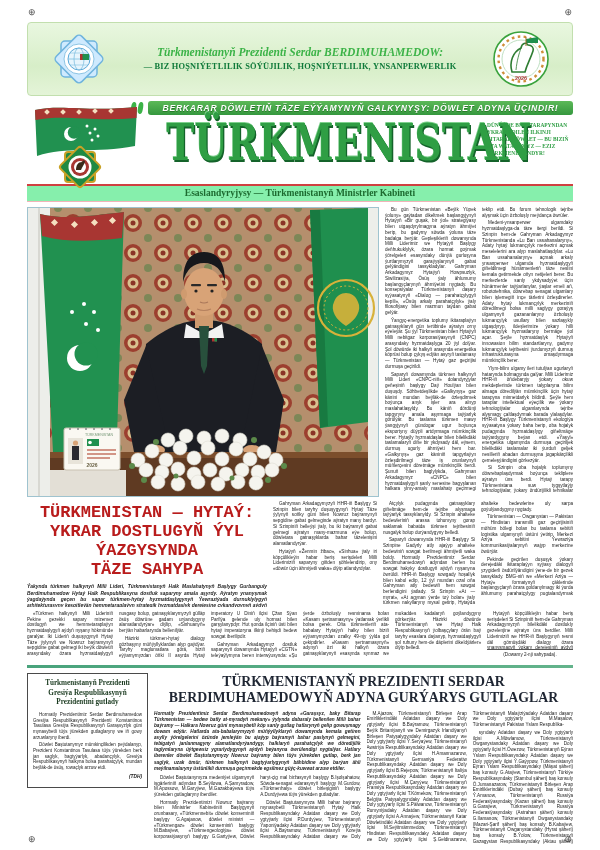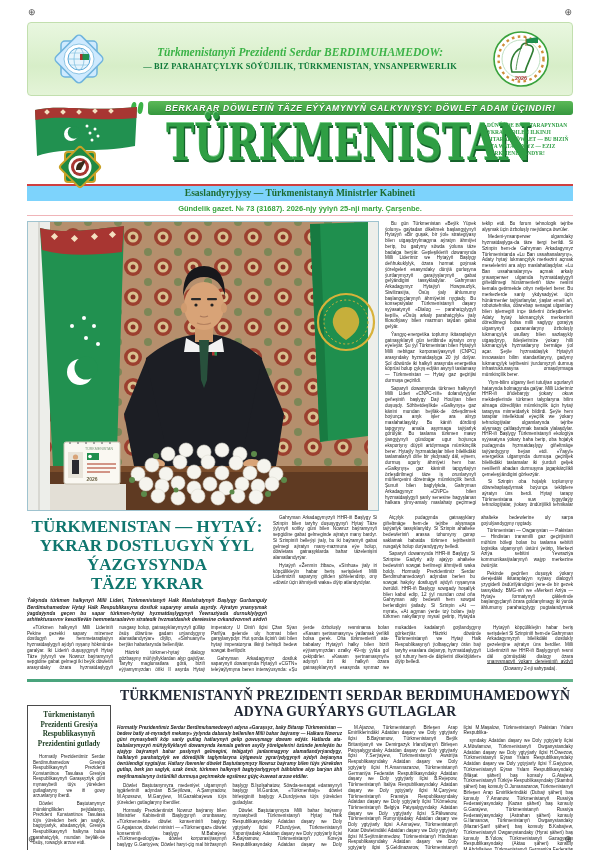--- a/index.html
+++ b/index.html
@@ -34,50 +34,50 @@
   .masthead{position:relative;height:66px;margin-top:1px;}
   .flag-svg{position:absolute;left:-2px;top:-14px;}
   .mast-title{position:absolute;left:112px;right:92px;top:2px;text-align:center;
       font-family:"DejaVu Serif",serif;font-weight:bold;font-size:45px;line-height:1.1;
       color:#2f9e44;transform:scale(.84,1.12);transform-origin:center;
       text-shadow:1.5px 1.5px 0 #14632a, -0.5px -0.5px 0 #7ed08d;white-space:nowrap;}
   .motto{position:absolute;right:0;top:6px;width:86px;font-family:"Liberation Serif",serif;
       font-weight:bold;font-size:5.4px;line-height:1.3;color:#2f9e44;}
 
   .red-rule{height:2px;background:#cf4040;margin-top:2px;}
-  .founder-band{background:#7dd3fc;text-align:center;font-family:"Liberation Serif",serif;
+  .founder-band{background:#86efac;text-align:center;font-family:"Liberation Serif",serif;
       font-weight:bold;font-size:9.5px;color:#1d6b30;padding:2px 0 3px;}
   .date-line{text-align:center;font-size:7.5px;color:#3aa43e;font-weight:bold;padding:3px 0 2px;}
   .pink-rule{height:1px;background:#f0b4b8;}
 
   
   .main-row{display:flex;gap:6px;margin-top:5px;}
   .photo-frame{width:352px;height:290px;border:1px solid #9fc3cf;box-sizing:border-box;flex:none;}
   .smalltext{font-size:4.6px;line-height:1.25;text-align:justify;color:#1c1c1c;}
   .smalltext p{margin:0 0 2px;text-indent:6px;}
   .right-cols{flex:1;height:290px;overflow:hidden;column-count:2;column-gap:6px;}
 
   .mid-row{display:flex;gap:6px;margin-top:4px;height:106px;overflow:hidden;}
   .left-head{width:240px;flex:none;}
-  .headline{font-family:Liberation Serif, serif;font-weight:bold;font-size:17px;
-      line-height:1.12;text-align:center;color:#0f766e;margin:2px 0 5px;}
+  .headline{font-family:Liberation Mono, monospace;font-weight:bold;font-size:17px;
+      line-height:1.12;text-align:center;color:#b91c1c;margin:2px 0 5px;}
   .lead{font-size:4.9px;line-height:1.3;font-weight:bold;font-style:italic;text-align:justify;}
   .mid-col{width:104px;flex:none;height:106px;overflow:hidden;}
   .lower-right{flex:1;height:106px;overflow:hidden;column-count:2;column-gap:6px;}
 
   .bottom-strip-wrap{position:relative;margin-top:4px;height:48px;overflow:hidden;}
   .bottom-strip{height:48px;column-count:6;column-gap:6px;overflow:hidden;}
   .continuation{position:absolute;right:0;bottom:2px;width:86px;background:#fff;
       border-top:1px solid #555;text-align:center;font-size:4.6px;padding-top:2px;}
 
   .teal-rule{height:3px;background:linear-gradient(90deg,#49a37c,#63b38b);margin:6px 0 5px;}
 
   
   .bottom-section{display:flex;gap:6px;align-items:flex-start;}
-  .greece-box{width:84px;flex:none;border:1.5px solid #4a4a4a;padding:5px 5px 8px;box-sizing:border-box;margin-top:18px;}
+  .greece-box{width:121px;flex:none;border:1.5px solid #4a4a4a;padding:5px 5px 8px;box-sizing:border-box;}
   .gb-title{font-family:"Liberation Serif",serif;font-weight:bold;font-size:7.2px;
       line-height:1.35;text-align:center;color:#1a3a1f;margin-bottom:4px;}
   .gb-body{font-size:4.5px;}
   .gb-sig{text-align:right;font-style:italic;font-weight:bold;font-size:4.8px;margin-top:4px;}
 
   .congrats{flex:1;}
   .cg-head{font-family:"Liberation Serif",serif;font-weight:bold;font-size:13.8px;
       line-height:1.15;text-align:center;color:#1f2633;margin:1px 0 5px;}
   .cg-body{display:flex;gap:6px;height:134px;overflow:hidden;}
   .cg-left{width:50%;}
@@ -106,40 +106,40 @@
         <circle cx="29" cy="29" r="11" fill="#e7f5fd" stroke="#5aa8d8" stroke-width="1"></circle>
         <ellipse cx="29" cy="29" rx="5" ry="11" fill="none" stroke="#7fbfe0" stroke-width=".8"></ellipse>
         <line x1="18" y1="29" x2="40" y2="29" stroke="#7fbfe0" stroke-width=".8"></line>
         <line x1="20" y1="23" x2="38" y2="23" stroke="#7fbfe0" stroke-width=".6"></line>
         <line x1="20" y1="35" x2="38" y2="35" stroke="#7fbfe0" stroke-width=".6"></line>
         <rect x="30" y="24" width="9" height="6" fill="#1f8f4e"></rect>
         <rect x="30" y="24" width="2.5" height="6" fill="#b03030"></rect>
       </svg>
       <div class="qb-center">
         <div class="qb-title">Türkmenistanyň Prezidenti Serdar BERDIMUHAMEDOW:</div>
-        <div class="qb-line">— BIZ PARAHATÇYLYK SÖÝÜJILIK, TÜRKMENISTAN, YNSANPERWERLIK</div>
+        <div class="qb-line">— BIZ HOŞNIÝETLILIK SÖÝÜJILIK, HOŞNIÝETLILIK, YNSANPERWERLIK</div>
       </div>
       <svg width="58" height="58" viewBox="0 0 58 58">
         <circle cx="29" cy="29" r="27" fill="#ffffff" stroke="#3aa23c" stroke-width="1.6"></circle>
         <circle cx="29" cy="29" r="22.5" fill="none" stroke="#cf8f3a" stroke-width="2.4" stroke-dasharray="2.6 3.4"></circle>
         <circle cx="29" cy="29" r="19" fill="#ffffff" stroke="#bfe0c2" stroke-width="1"></circle>
         <path d="M20,42 C17,32 21,22 29,18 C30,13 34,12 36,15 C40,15 42,18 41,21 C38,30 35,34 33,42 Z" fill="#ffffff" stroke="#2e7d32" stroke-width="1.6"></path>
         <path d="M29,18 C27,24 25,30 24,40" fill="none" stroke="#2e7d32" stroke-width=".8"></path>
         <polygon points="34,9 46,7 46,13 34,13" fill="#1f8f4e"></polygon>
         <line x1="34" y1="7" x2="34" y2="16" stroke="#9a6a2a" stroke-width="1"></line>
         <text x="29" y="50" text-anchor="middle" font-size="5.5" font-weight="bold" fill="#b03a3a">2026</text>
       </svg>
     </div>
 
     <div class="ribbon-row">
       <span class="qmarks">
           <i></i>
           <i></i>
         </span>
-      <div class="ribbon">BERKARAR DÖWLETIŇ TÄZE EÝÝAMYNYŇ GALKYNYŞY: DÖWLET ADAM ÜÇINDIR!</div>
+      <div class="ribbon">BERKARAR DÖWLETIŇ TÄZE EÝÝAMYNYŇ GALKYNYŞY: DÖWLET ADYNA ÜÇINDIR!</div>
     </div>
 
     <div class="masthead">
       <svg class="flag-svg" width="118" height="92" viewBox="0 0 118 92">
         <path d="M10,8 C36,2 62,10 112,5 L110,44 C70,52 42,44 12,54 Z" fill="#219150"></path>
         <path d="M10,8 C36,2 62,10 112,5 L111.5,16 C66,20 40,12 10.5,18 Z" fill="#a83632"></path>
         <g fill="#f4e0c0">
           <rect x="20" y="8" width="4" height="4" transform="rotate(45 22 10)"></rect>
           <rect x="36" y="8" width="4" height="4" transform="rotate(45 38 10)"></rect>
           <rect x="52" y="8" width="4" height="4" transform="rotate(45 54 10)"></rect>
@@ -163,21 +163,20 @@
           <circle cx="21" cy="21" r="6" fill="#ffffff"></circle>
           <path d="M17,24 C17,19 19,16 23,16 C24,14 26,14 26,16 C25,19 23,21 22,24 Z" fill="#3a2a1a"></path>
         </g>
       </svg>
       <div class="mast-title">TÜRKMENISTAN</div>
       <div class="motto">DÜNÝÄDE BMG TARAPYNDAN YKRAR EDILEN ILKINJI BITARAP DÖWLET — BU BIZIŇ ATA WATANYMYZ — EZIZ TÜRKMENISTANDYR!</div>
     </div>
 
     <div class="red-rule"></div>
     <div class="founder-band">Esaslandyryjysy — Türkmenistanyň Ministrler Kabineti</div>
-    <div class="date-line">Gündelik gazet.  № 73 (31687).  2026-njy ýylyň 25-nji marty. Çarşenbe.</div>
     <div class="pink-rule"></div>
 
     <div class="main-row">
       <div class="photo-frame">
         <svg width="350" height="288" viewBox="0 0 350 288">
           <defs>
             <pattern id="carpet" width="30" height="30" patternUnits="userSpaceOnUse">
               <rect width="30" height="30" fill="#b58f6d"></rect>
               <circle cx="15" cy="15" r="9" fill="#9c3f2f"></circle>
               <circle cx="15" cy="15" r="5.5" fill="#d9c08f"></circle>
@@ -320,21 +319,21 @@
           <p>Ylym-bilim ulgamy ileri tutulýan ugurlaryň hatarynda bolmagynda galýar. Milli Liderimiz HHR-iň öňdebaryjy ýokary okuw mekdeplerinde türkmen talyplaryna bilim almaga döredilýän mümkinçilik üçin hytaý tarapyna minnetdarlyk bildirdi. Şeýle hem taraplar intellektual eýeçilik we ýokary tehnologiýalar ulgamlarynda tejribe alyşmagy çaltlaşdyrmak barada ylalaşdylar. HHR-iň Başlygy Türkmenistanyň ekologiýa syýasatyna ýokary baha berip, oba hojalyk pudagynda hyzmatdaşlygy giňeltmäge taýýardygyny beýan etdi. «Ýaşyl» energetika ulgamynda durmuşa geçiriljek bilelikdäki taslamalar iki ýurduň geljek nesilleriň abadan durmuşyna jogapkärçilikli çemeleşýändigini görkezýär.</p>
           <p>Si Szinpin oba hojalyk toplumyny döwrebaplaşdyrmak boýunça tekliplere aýratyn üns berdi. Hytaý tarapy Türkmenistana suw tygşytlaýjy tehnologiýalar, ýokary öndürijilikli tehnikalar babatda öňdebaryjy işläp taýýarlamalary bermäge taýýardygyny beýan etdi.</p>
         </div>
     </div>
 
     <div class="mid-row">
       <div class="left-head">
         <div class="headline">
           <div>TÜRKMENISTAN — HYTAÝ:</div>
           <div>YKRAR DOSTLUGYŇ ÝYL ÝAZGYSYNDA</div>
-          <div>TÄZE YKRAR</div>
+          <div>TÄZE SAHYPA</div>
         </div>
         <div class="lead">Ýakynda türkmen halkynyň Milli Lideri, Türkmenistanyň Halk Maslahatynyň Başlygy Gurbanguly Berdimuhamedow Hytaý Halk Respublikasyna dostluk saparyny amala aşyrdy. Aýratyn ynanyşmak ýagdaýynda geçen bu sapar türkmen-hytaý hyzmatdaşlygynyň Ýewraziýada durnuklylygyň arhitekturasyny kesgitleýän hemmetaraplaýyn strategik hyzmatdaşlyk derejesine çykandygynyň aýdyň güwäsi boldy.</div>
       </div>
       <div class="mid-col smalltext">
           <p>Gahryman Arkadagymyzyň HHR-iň Başlygy Si Szinpin bilen taryhy duşuşygynyň Hytaý Täze ýylynyň soňky güni bilen Nowruz baýramynyň sepgidine gabat gelmeginde aýratyn many bardyr. Si Szinpiniň belleýşi ýaly, bu iki baýramyň gabat gelmegi aýratyn many-mazmuna eýe bolup, döwletara gatnaşyklarda bahar täzelenişini alamatlandyrýar.</p>
           <p>Hytaýyň «Ženmin žibao», «Sinhua» ýaly iri köpçülikleýin habar beriş serişdeleri Milli Liderimiziň saparyny giňden şöhlelendirip, ony «döwür üçin ähmiýetli waka» diýip atlandyrdylar.</p>
         </div>
       <div class="lower-right smalltext">
           <p>Atçylyk pudagynda gatnaşyklary giňeltmäge hem-de tejribe alyşmaga taýýarlyk tassyklanyldy. Si Szinpin ahalteke bedewleriniň arassa tohumyny gorap saklamak babatda türkmen tejribesiniň nusgalyk bolup durýandygyny belledi.</p>
           <p>Saparyň dowamynda HHR-iň Başlygy Si Szinpine Gadyrly atly ajaýyp ahalteke bedewiniň sowgat berilmegi ähmiýetli waka boldy. Hormatly Prezidentimiz Serdar Berdimuhamedowyň adyndan berlen bu sowgat hakyky dostlugyň aýdyň nyşanyna öwrüldi. HHR-iň Başlygy sowgady hoşallyk bilen kabul edip, 12 ýyl mundan ozal oňa Gahryman atly bedewiň hem sowgat berlendigini ýatlady. Si Szinpin «At — myrat», «At agynan ýerde toý bolar» ýaly türkmen nakyllaryny mysal getirip, Hytaýda ahalteke bedewlerine uly sarpa goýulýandygyny nygtady.</p>

